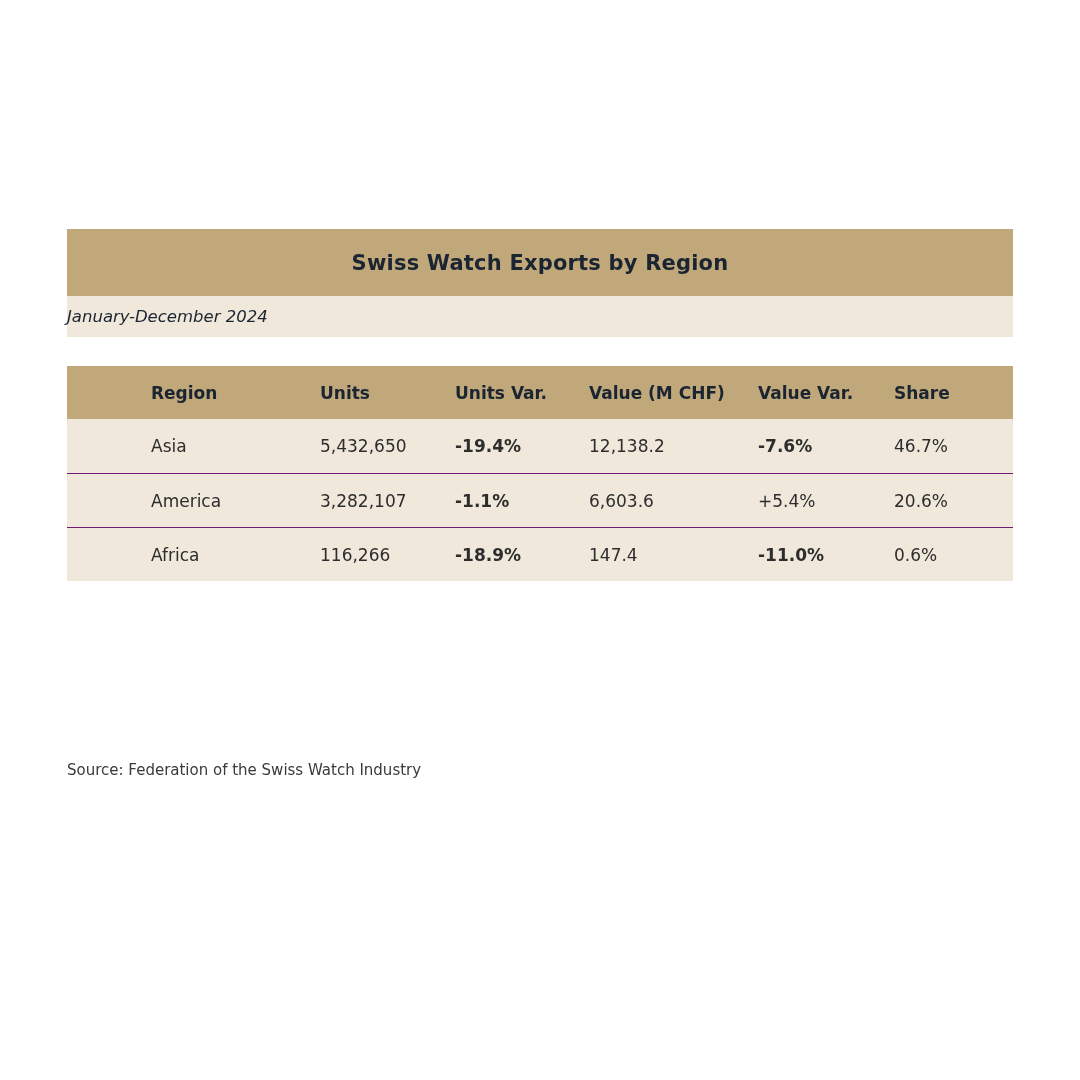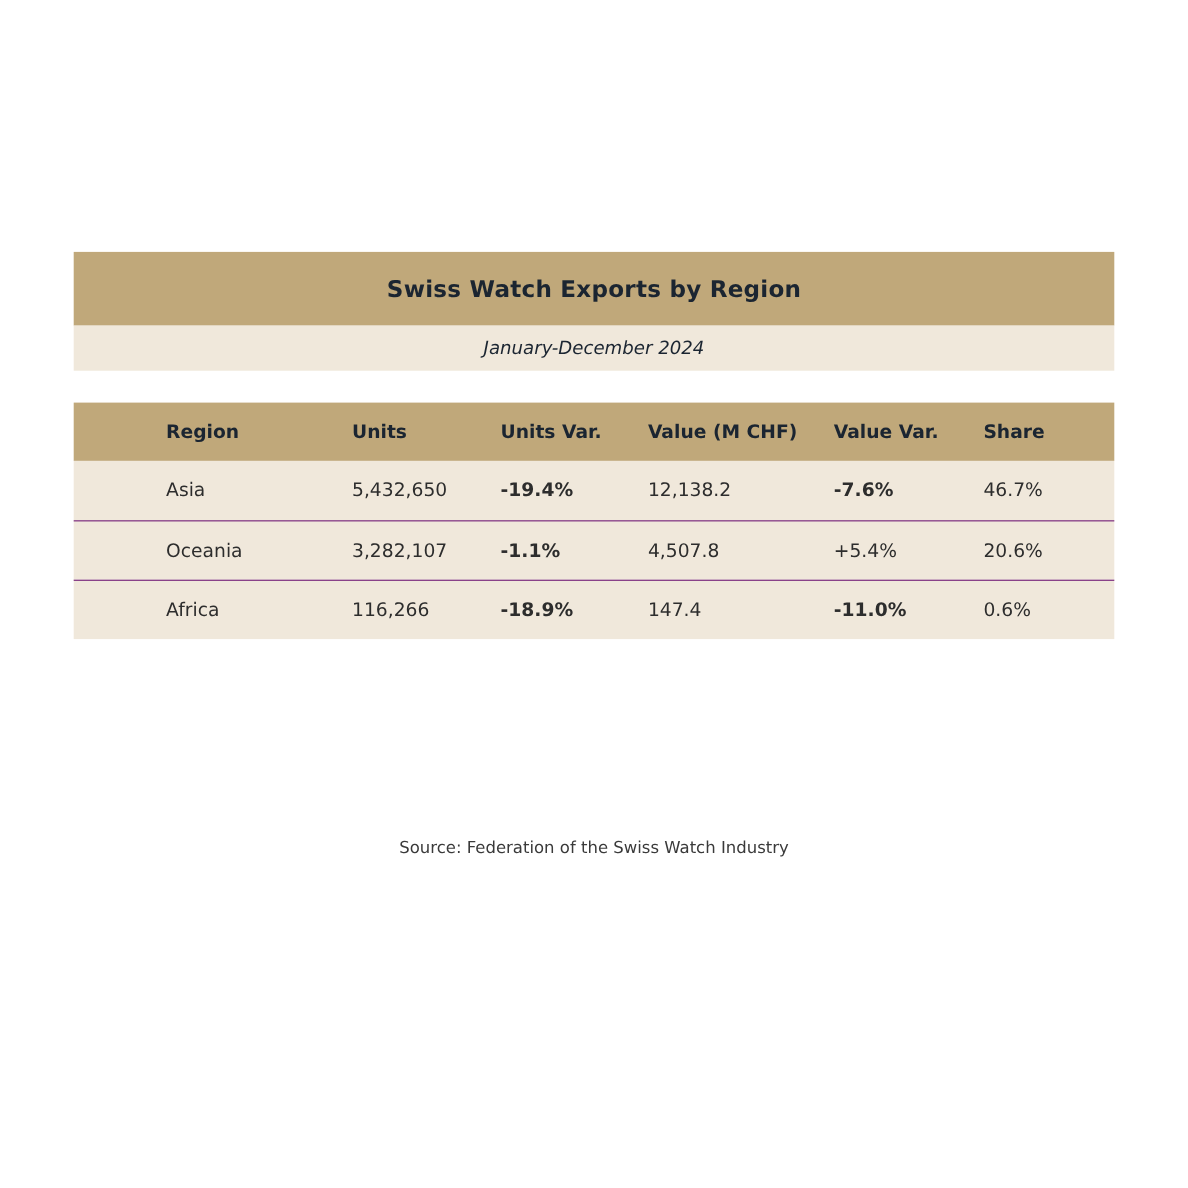--- a/index.html
+++ b/index.html
@@ -17,21 +17,21 @@
     height: 67px;
     display: flex; align-items: center; justify-content: center;
     background: var(--gold);
   }
   .title-band h1 {
     font-size: 21px; font-weight: bold; color: var(--dark);
     letter-spacing: 0.2px;
   }
   .subtitle-band {
     height: 41px;
-    display: flex; align-items: center; justify-content: center;
+    display: flex; align-items: center; 
     background: var(--beige);
   }
   .subtitle-band .subtitle {
     font-style: italic; font-size: 16.5px; color: var(--dark);
   }
 
   .export-table { position: absolute; left: 67px; top: 366px; width: 946px; }
   .trow {
     display: grid;
     grid-template-columns: 68px 169px 135px 134px 169px 136px 135px;
@@ -54,21 +54,21 @@
   .total-row {
     height: 54px;
     background: var(--gold);
     border-top: none;
   }
   .total-row > div { font-weight: bold; color: var(--dark); }
   .bold { font-weight: bold; color: #1e1e1e; }
 
   .source-line {
     position: absolute; left: 67px; top: 761px; width: 946px;
-    text-align: center; font-size: 15px; color: #3a3a3a;
+    text-align: left; font-size: 15px; color: #3a3a3a;
   }
 </style>
 </head>
 <body>
 
 <div class="stage">
 
   <div class="banner">
     <div class="title-band">
       <h1>Swiss Watch Exports by Region</h1>
@@ -93,24 +93,24 @@
           <div></div>
           <div>Asia</div>
           <div>5,432,650</div>
           <div class="bold">-19.4%</div>
           <div>12,138.2</div>
           <div class="bold">-7.6%</div>
           <div>46.7%</div>
         </div>
         <div class="trow data-row">
           <div></div>
-          <div>Oceania</div>
+          <div>America</div>
           <div>3,282,107</div>
           <div class="bold">-1.1%</div>
-          <div>4,507.8</div>
+          <div>6,603.6</div>
           <div>+5.4%</div>
           <div>20.6%</div>
         </div>
         <div class="trow data-row">
           <div></div>
           <div>Africa</div>
           <div>116,266</div>
           <div class="bold">-18.9%</div>
           <div>147.4</div>
           <div class="bold">-11.0%</div>

